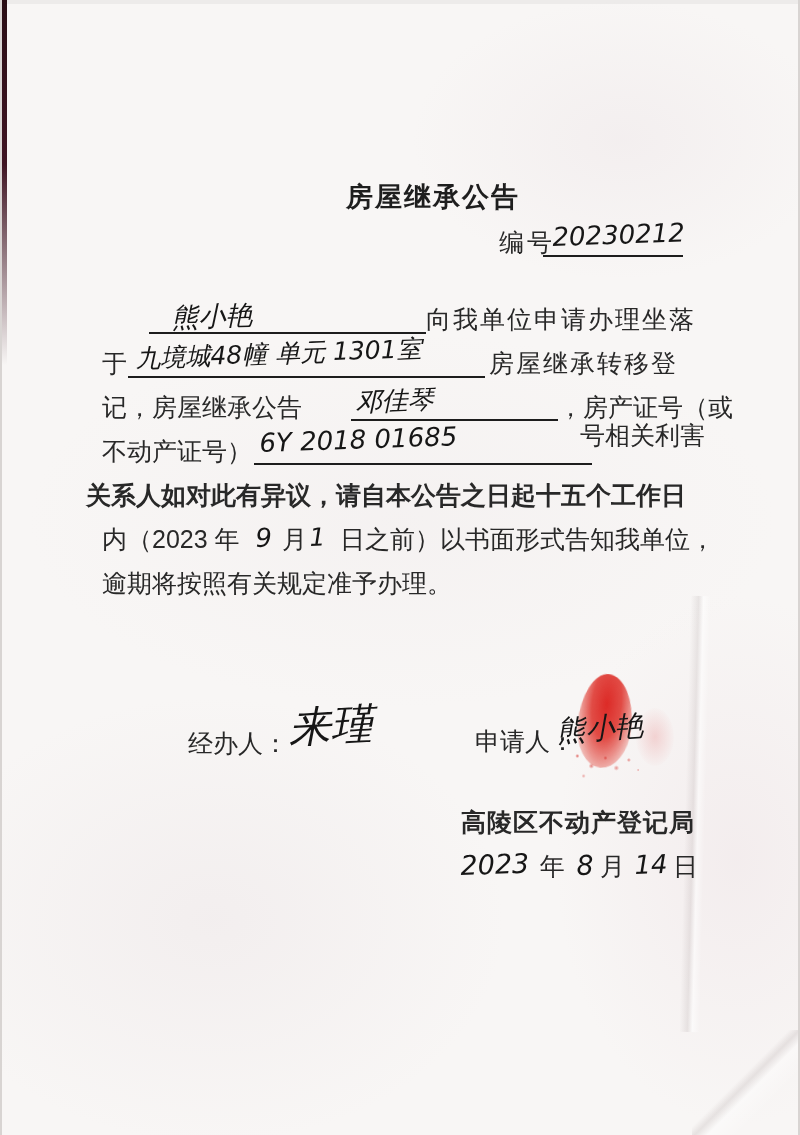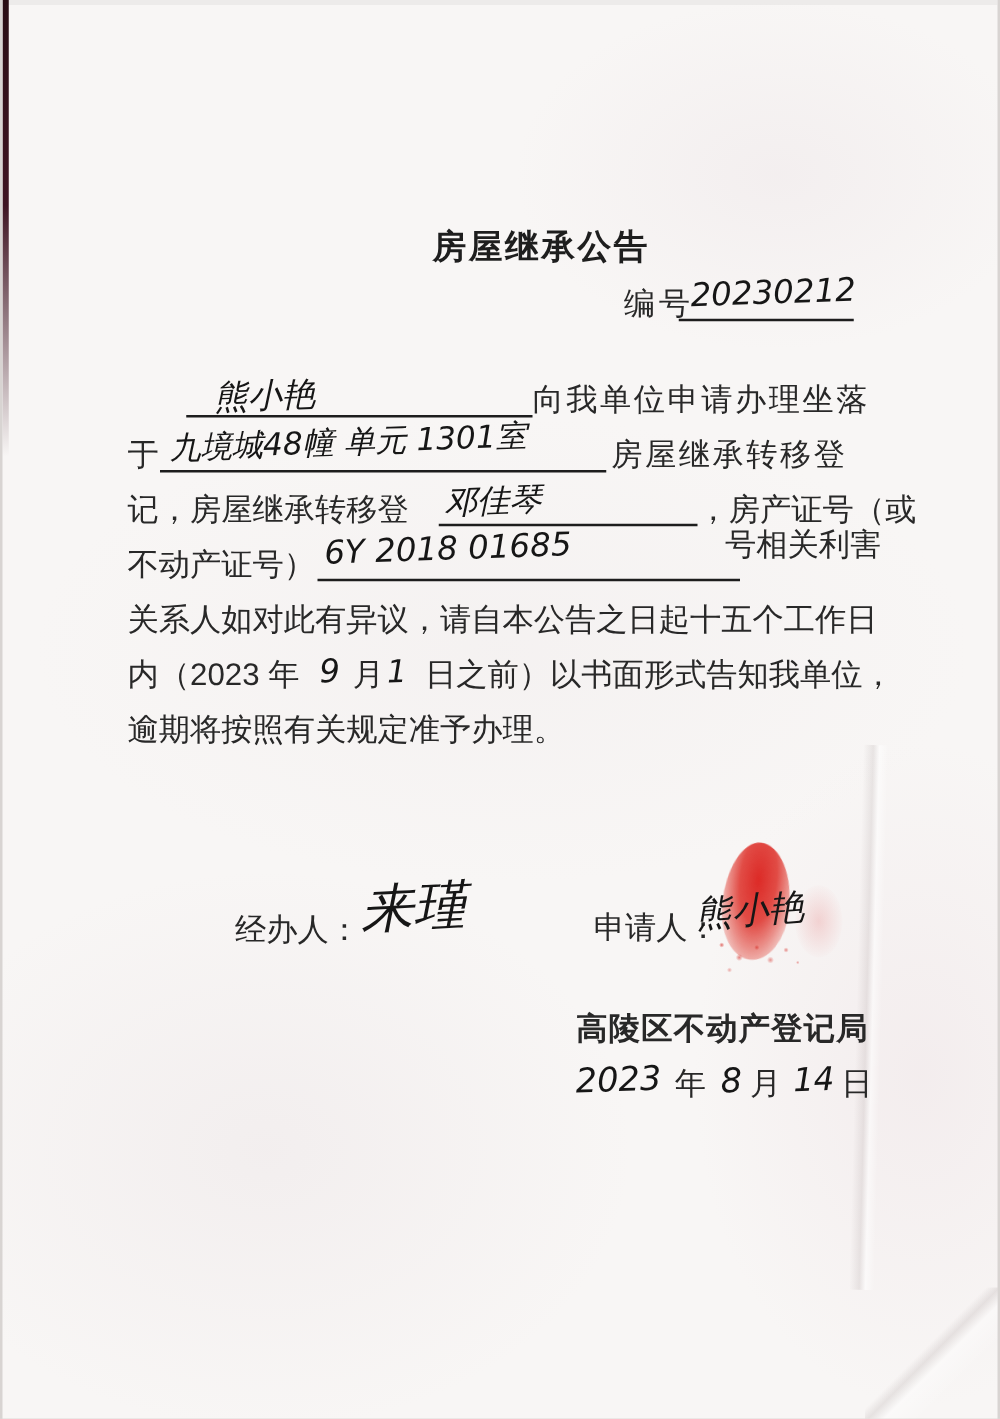--- a/index.html
+++ b/index.html
@@ -86,31 +86,31 @@
 
   <div class="blank" style="left:147px;top:301px;width:277px;height:31px;"></div>
   <div class="abs hand" style="left:170px;top:300px;font-size:27px;">熊小艳</div>
   <div class="abs printed" style="left:424px;top:303px;letter-spacing:2px;">向我单位申请办理坐落</div>
 
   <div class="abs printed" style="left:100px;top:347px;">于</div>
   <div class="blank" style="left:126px;top:345px;width:357px;height:31px;"></div>
   <div class="abs hand" style="left:134px;top:342px;font-size:25px;">九境城48幢 单元 1301室</div>
   <div class="abs printed" style="left:487px;top:347px;letter-spacing:2px;">房屋继承转移登</div>
 
-  <div class="abs printed" style="left:100px;top:391px;">记，房屋继承转移登</div>
+  <div class="abs printed" style="left:100px;top:391px;">记，房屋继承公告</div>
   <div class="blank" style="left:349px;top:389px;width:207px;height:30px;"></div>
   <div class="abs hand" style="left:354px;top:385px;font-size:26px;">邓佳琴</div>
   <div class="abs printed" style="left:556px;top:391px;">，房产证号（或</div>
 
   <div class="abs printed" style="left:100px;top:435px;">不动产证号）</div>
   <div class="blank" style="left:252px;top:433px;width:338px;height:30px;"></div>
   <div class="abs hand" style="left:258px;top:428px;font-size:26px;">6Y 2018 01685</div>
   <div class="abs printed" style="left:578px;top:419px;">号相关利害</div>
 
-  <div class="abs printed" style="left:100px;top:479px;">关系人如对此有异议，请自本公告之日起十五个工作日</div>
+  <div class="abs printed" style="left:84px;top:479px;font-weight:bold;">关系人如对此有异议，请自本公告之日起十五个工作日</div>
 
   <div class="abs l6row" style="left:100px;top:523px;">
     <span class="printed">内（2023 年</span>
     <span class="hand" style="font-size:26px;margin:0 10px 0 16px;">9</span>
     <span class="printed">月</span>
     <span class="hand" style="font-size:25px;margin:0 14px 0 3px;">1</span>
     <span class="printed">日之前）以书面形式告知我单位，</span>
   </div>
 
   <div class="abs printed" style="left:100px;top:567px;">逾期将按照有关规定准予办理。</div>

